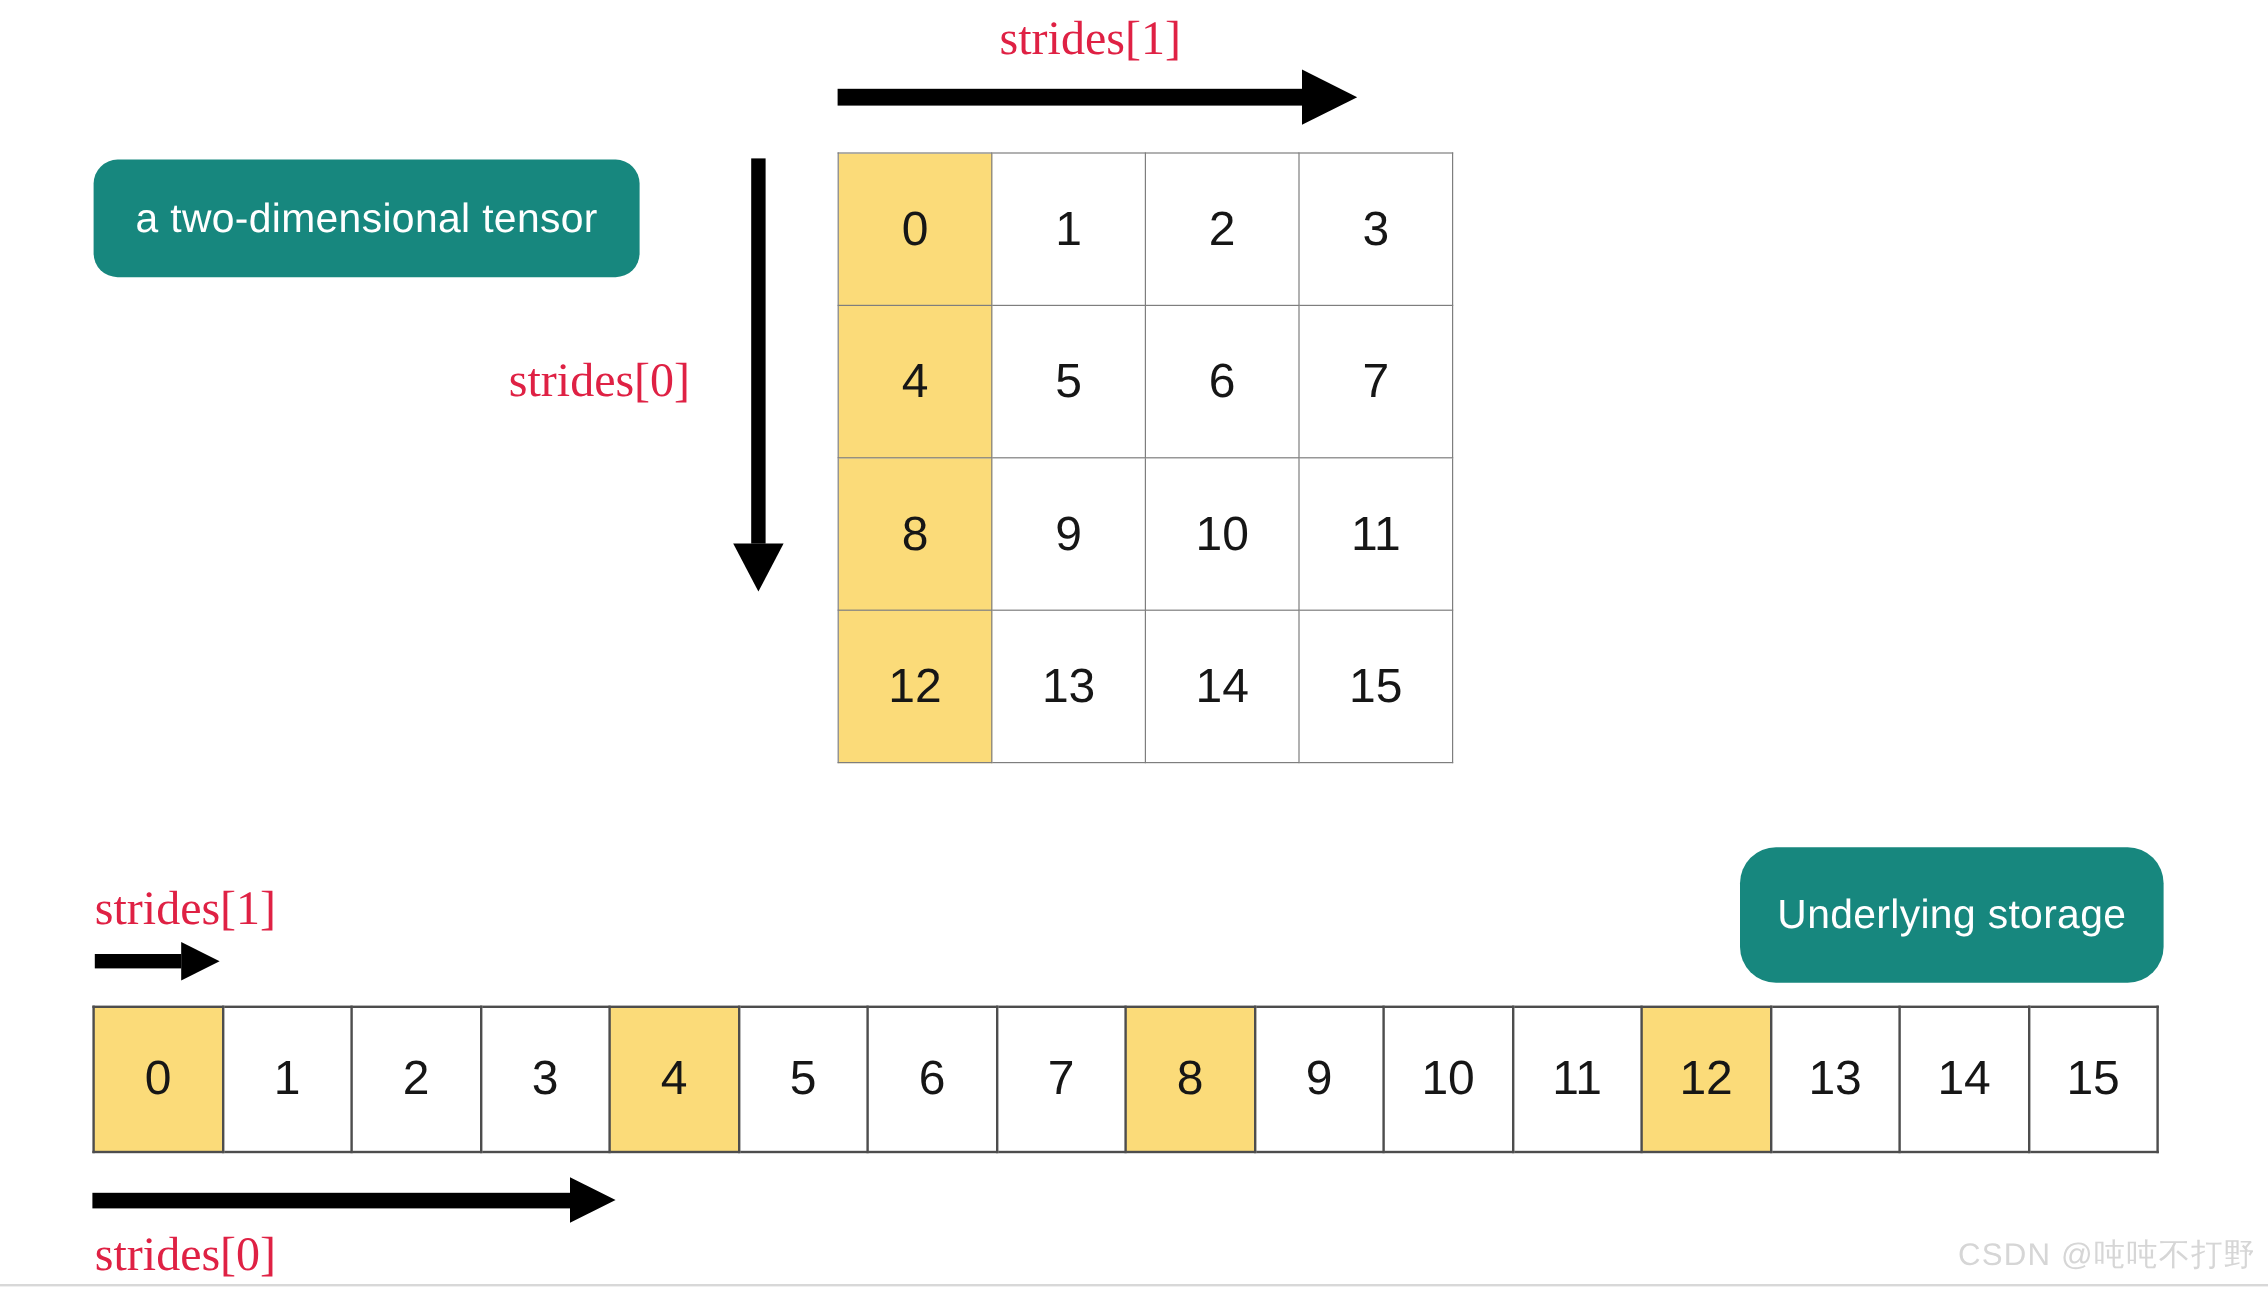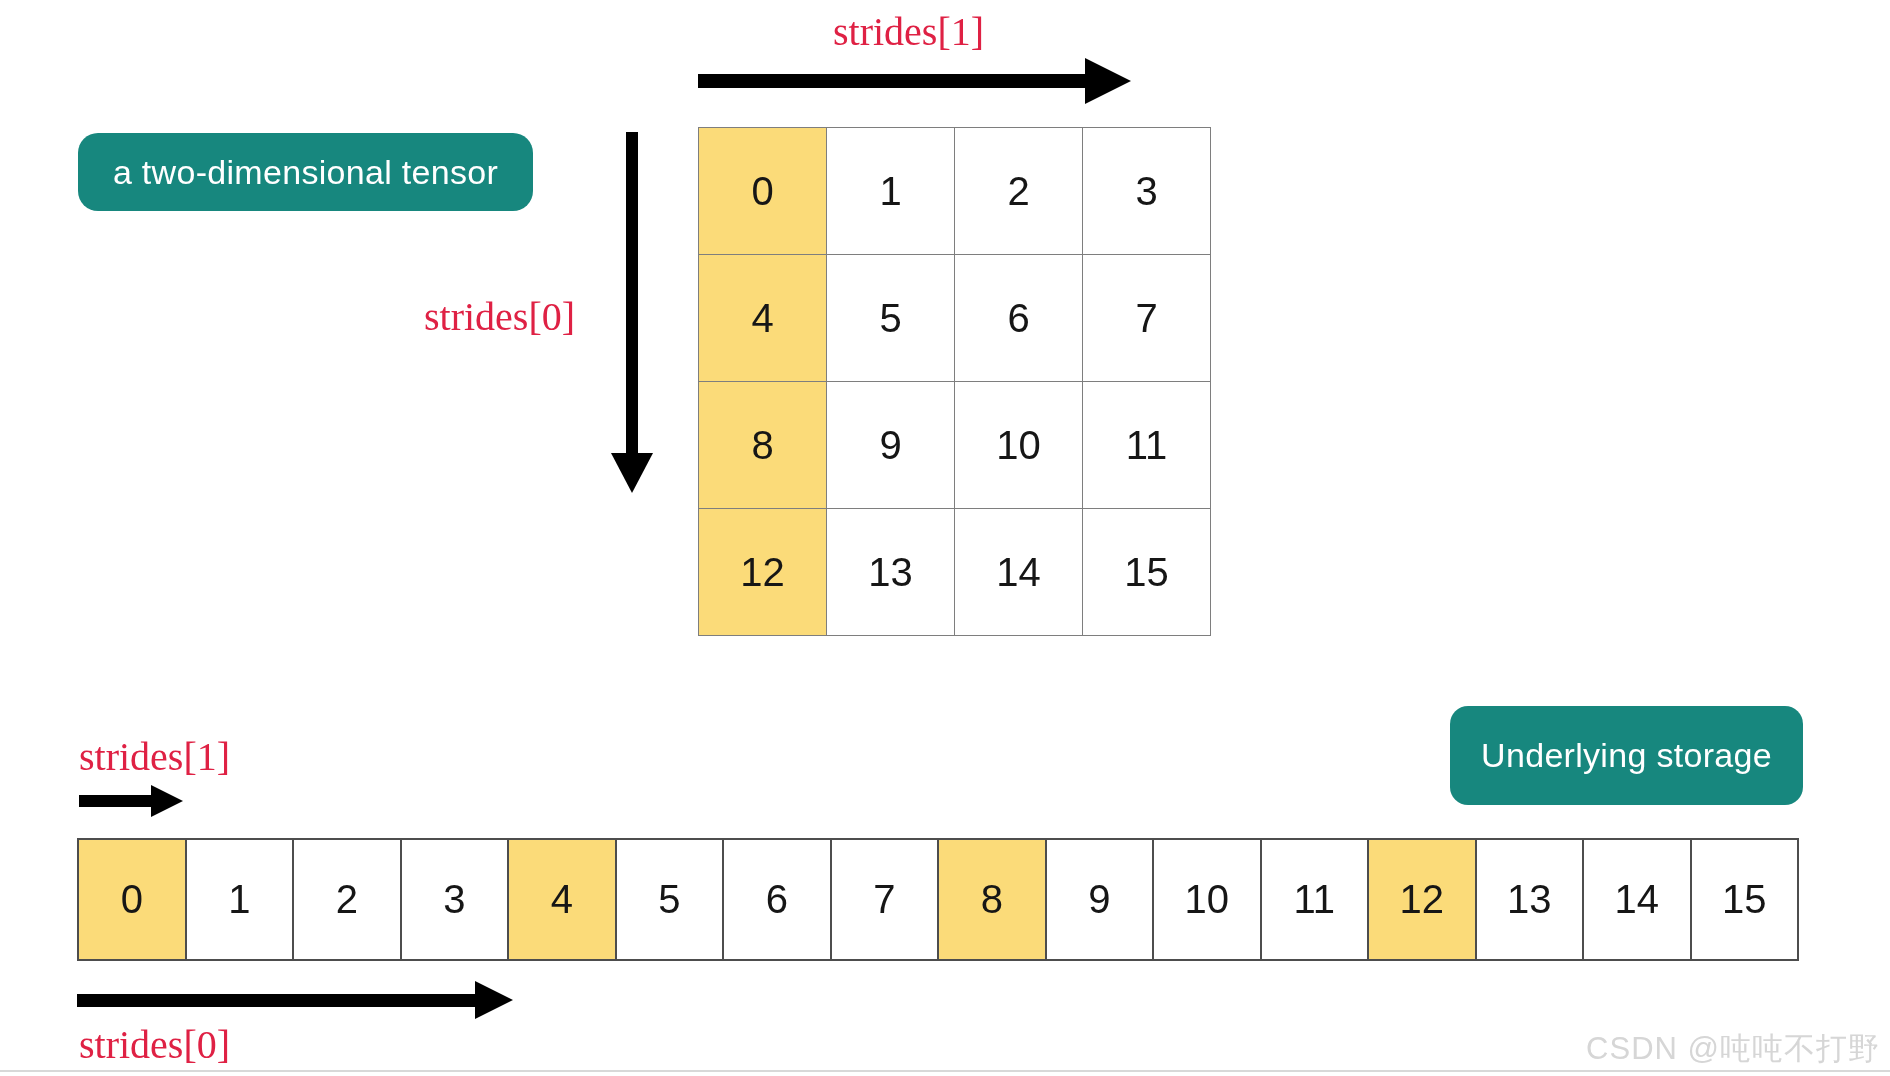--- a/index.html
+++ b/index.html
@@ -14,22 +14,22 @@
     font-size:40px; line-height:1.0; color:var(--red,#df2144); white-space:nowrap;
   }
 
   
   .badge {
     position:absolute; background:var(--teal,#17877e); color:#ffffff;
     display:flex; align-items:center; justify-content:center;
     font-size:34px; font-weight:500; border-radius:20px; white-space:nowrap;
     letter-spacing:0.3px;
   }
-  .badge-tensor  { left:78px;  top:133px; width:455px; height:78px; }
-  .badge-storage { left:1450px; top:706px; width:353px; height:99px; border-radius:18px; }
+  .badge-tensor  { left:78px;  top:133px; width:455px; height:98px; }
+  .badge-storage { left:1450px; top:706px; width:353px; height:113px; border-radius:30px; }
 
   
   .arrow-right { position:absolute; display:flex; align-items:center; }
   .arrow-right .shaft { flex:1 1 auto; background:#000; }
   .arrow-right .head  { width:0; height:0; flex:0 0 auto; }
   .arrow-top    { left:698px; top:58px;  width:433px; height:46px; }
   .arrow-top    .shaft { height:14px; }
   .arrow-top    .head { border-top:23px solid transparent; border-bottom:23px solid transparent; border-left:46px solid #000; }
   .arrow-small  { left:79px; top:785px; width:104px; height:32px; }
   .arrow-small  .shaft { height:12px; }
@@ -57,21 +57,21 @@
   
   .storage-row { position:absolute; left:77px; top:838px; border-collapse:collapse; }
   .storage-row td {
     width:105.5px; height:119px; border:2px solid #4d4d4d; background:#ffffff;
     text-align:center; vertical-align:middle; font-size:40px; color:#161616; padding:0;
   }
   .storage-row td.hl { background:var(--yellow,#fbdb79); }
 
   
   .watermark {
-    position:absolute; right:10px; top:1028px; font-size:31px; letter-spacing:1px;
+    position:absolute; right:10px; top:1028px; font-size:26px; letter-spacing:1px;
     color:#d6d6d6; text-shadow:2px 2px 0 #ffffff; white-space:nowrap;
   }
   .bottom-line { position:absolute; left:0; top:1070px; width:1890px; height:2px; background:#d8d8d8; }
 </style>
 </head>
 <body>
 
 <div class="canvas">
 
   <div class="stride-label" style="left:833px; top:12px;">strides[1]</div>

